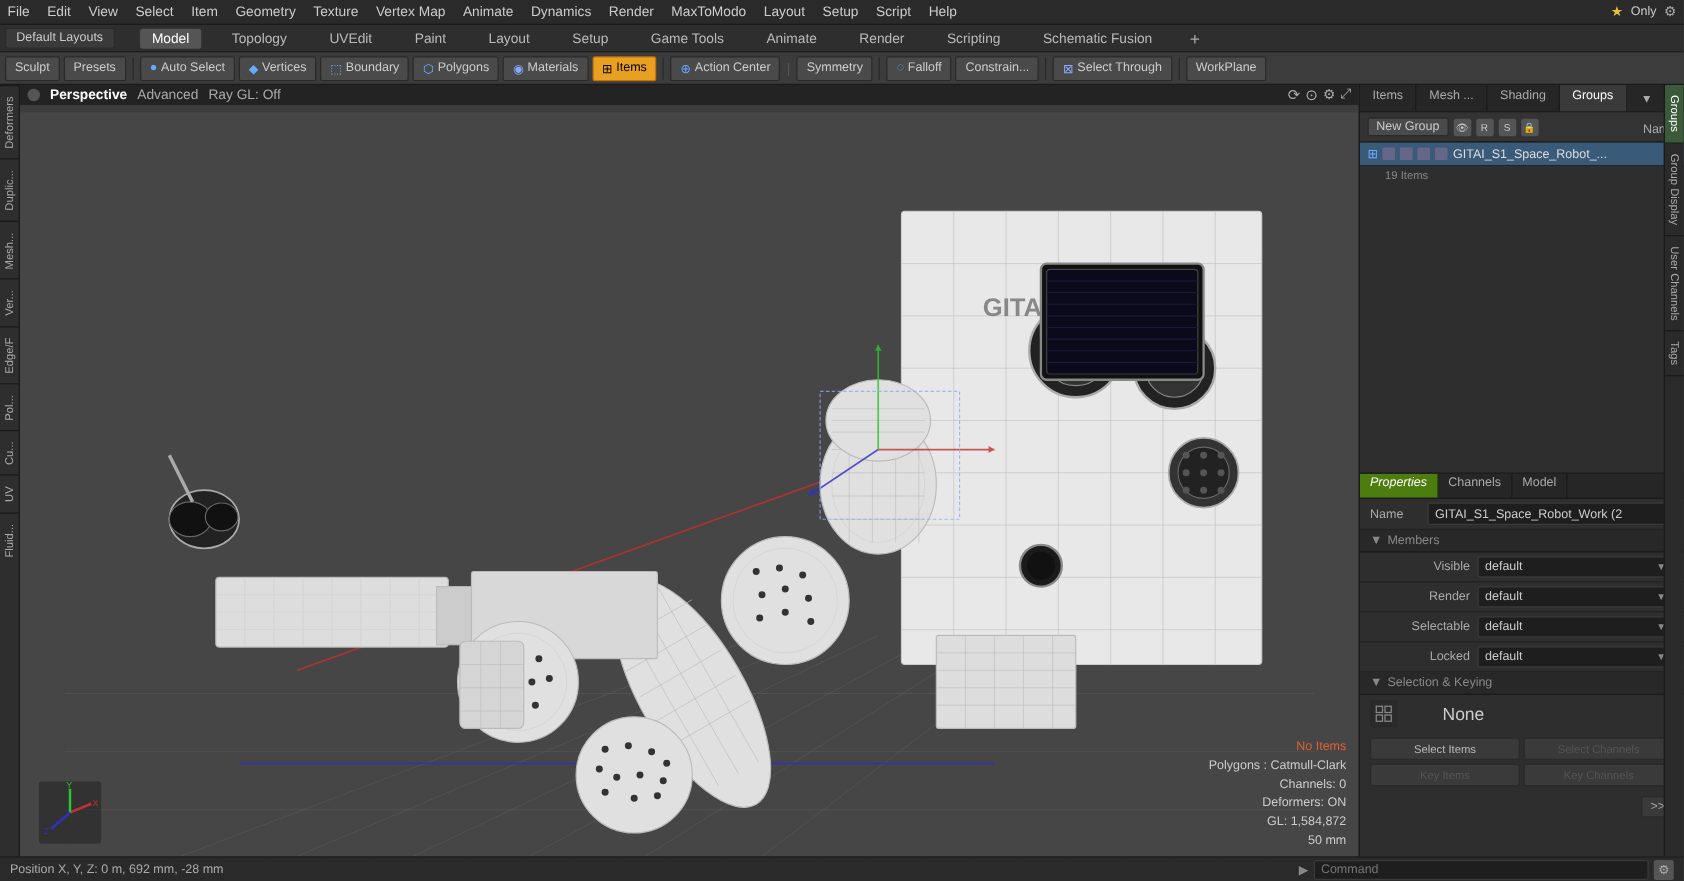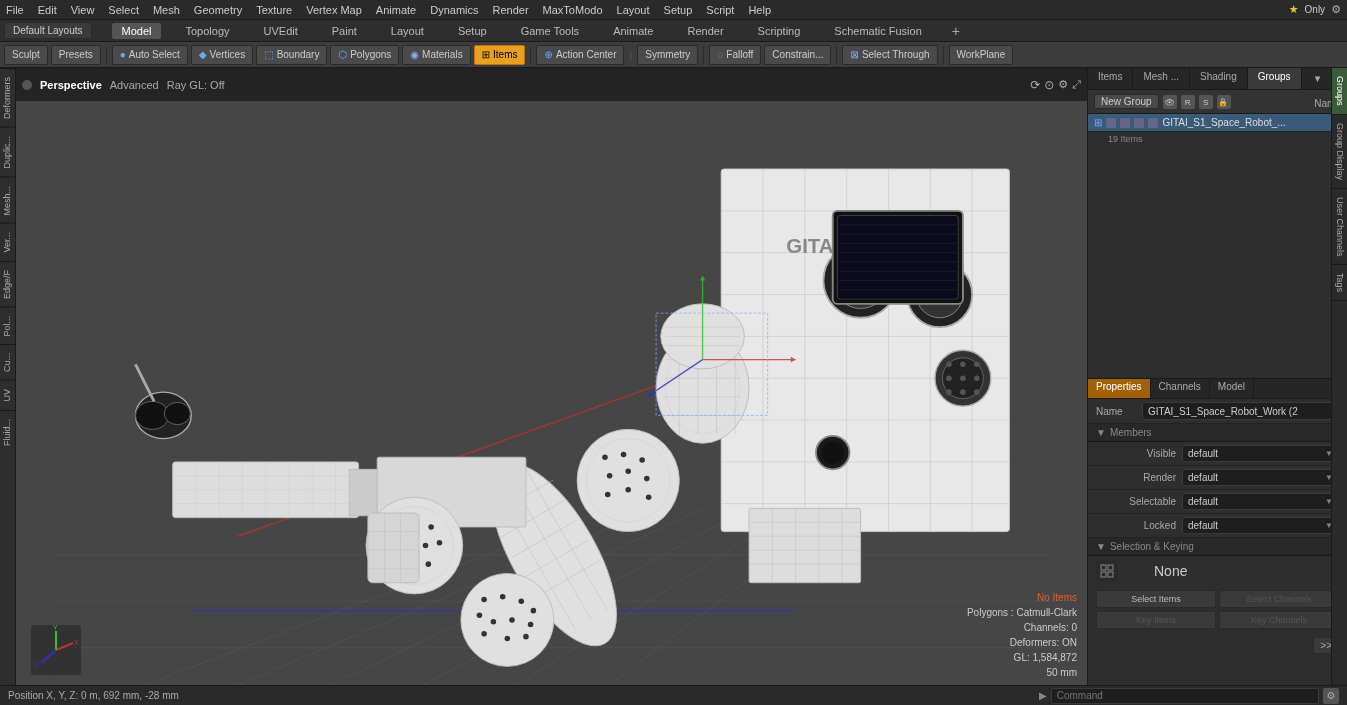--- a/index.html
+++ b/index.html
@@ -93,21 +93,21 @@
       flex: 1;
       background: #3d3d3d;
       position: relative;
       overflow: hidden;
     }
 
     
     #viewport-header {
       position: absolute;
       top: 0; left: 0; right: 0;
-      height: 33px;
+      height: 16px;
       background: rgba(30,30,30,0.85);
       display: flex;
       align-items: center;
       padding: 0 6px;
       gap: 8px;
       z-index: 10;
     }
     .vp-dot { width: 10px; height: 10px; background: #555; border-radius: 50%; }
     .vp-label { font-size: 11px; color: #aaa; }
     .vp-label.bold { color: #fff; font-weight: bold; }
@@ -246,21 +246,21 @@
       border-bottom: 1px solid #1a1a1a;
       height: 20px;
     }
     .props-tab {
       padding: 2px 8px;
       font-size: 10px;
       color: #aaa;
       cursor: pointer;
       border-right: 1px solid #1a1a1a;
     }
-    .props-tab.active { background: #a16207; color: #fff; }
+    .props-tab.active { background: #4d7c0f; color: #fff; font-style: italic; }
     .props-expand { margin-left: auto; padding: 2px 6px; color: #aaa; cursor: pointer; }
 
     .prop-row {
       display: flex;
       align-items: center;
       padding: 3px 8px;
       border-bottom: 1px solid #222;
       gap: 6px;
     }
     .prop-label { font-size: 10px; color: #aaa; width: 80px; text-align: right; flex-shrink: 0; }
@@ -411,21 +411,21 @@
     ::-webkit-scrollbar-thumb { background: #555; border-radius: 3px; }
   </style>
 </head>
 <body>
 
 <div id="menu-bar">
   <span class="menu-item">File</span>
   <span class="menu-item">Edit</span>
   <span class="menu-item">View</span>
   <span class="menu-item">Select</span>
-  <span class="menu-item">Mesh</span>
+  <span class="menu-item">Item</span>
   <span class="menu-item">Geometry</span>
   <span class="menu-item">Texture</span>
   <span class="menu-item">Vertex Map</span>
   <span class="menu-item">Animate</span>
   <span class="menu-item">Dynamics</span>
   <span class="menu-item">Render</span>
   <span class="menu-item">MaxToModo</span>
   <span class="menu-item">Layout</span>
   <span class="menu-item">Setup</span>
   <span class="menu-item">Script</span>

